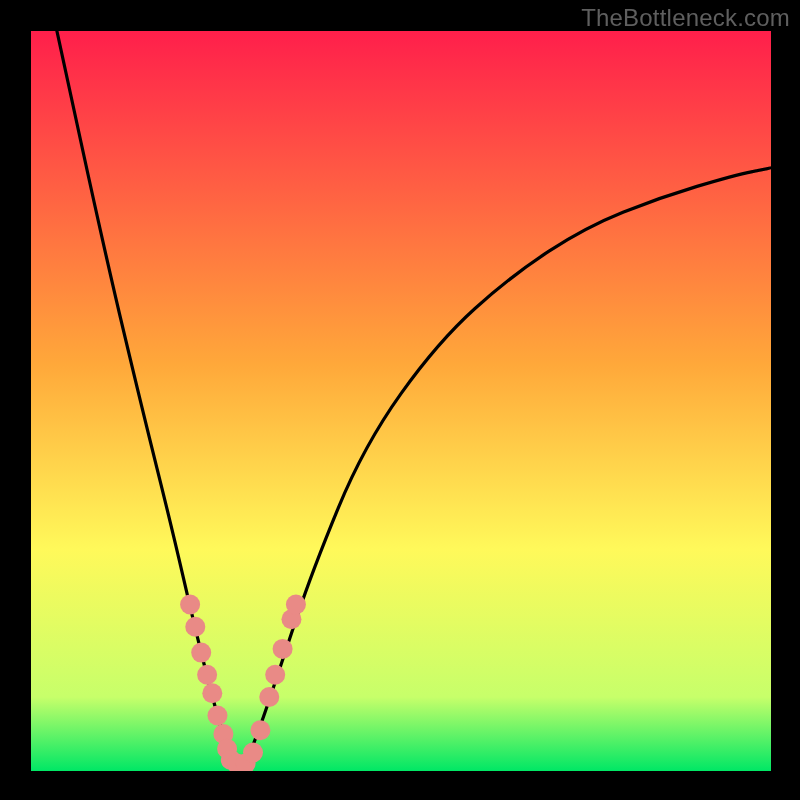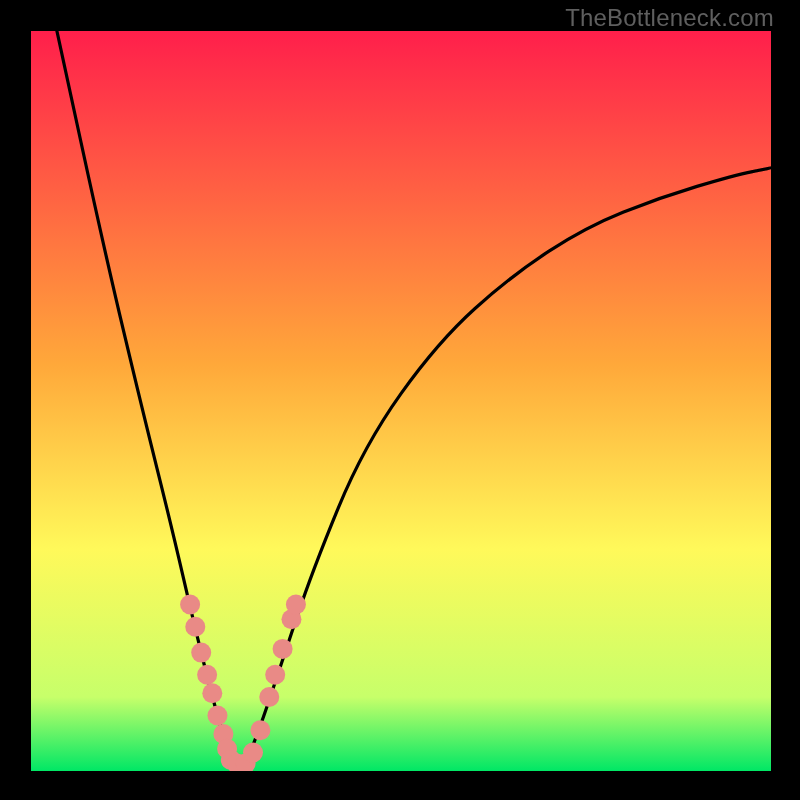--- a/index.html
+++ b/index.html
@@ -15,21 +15,21 @@
     position: absolute;
     left: 0;
     top: 0;
     width: 800px;
     height: 800px;
     background: #000;
   }
   .watermark {
     position: absolute;
     top: 4px;
-    right: 26px;
+    right: 10px;
     color: #5f5f5f;
     font-size: 24px;
     font-weight: 500;
     letter-spacing: 0.2px;
     user-select: none;
   }
   .plot {
     position: absolute;
     left: 31px;
     top: 31px;

